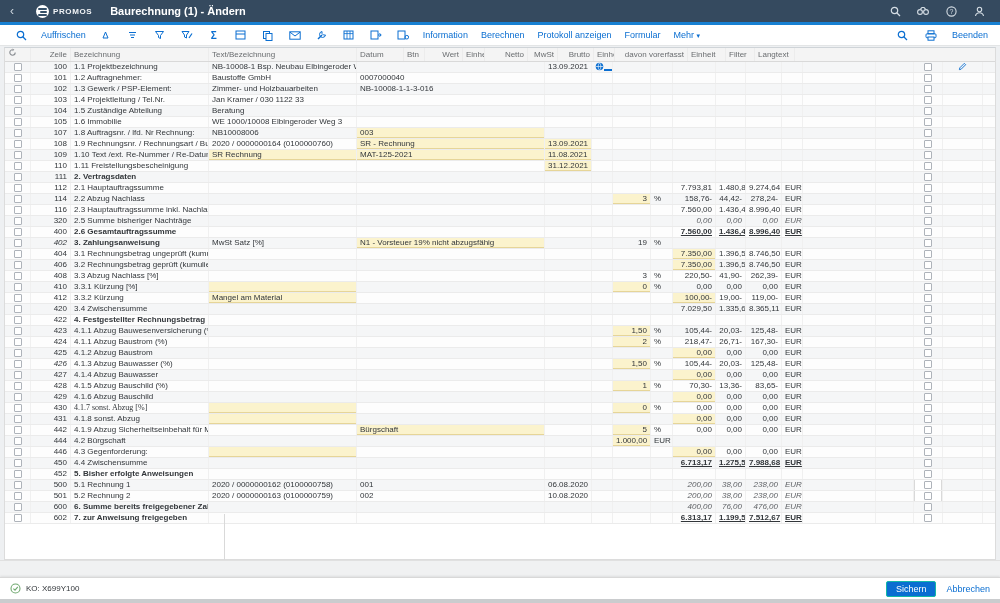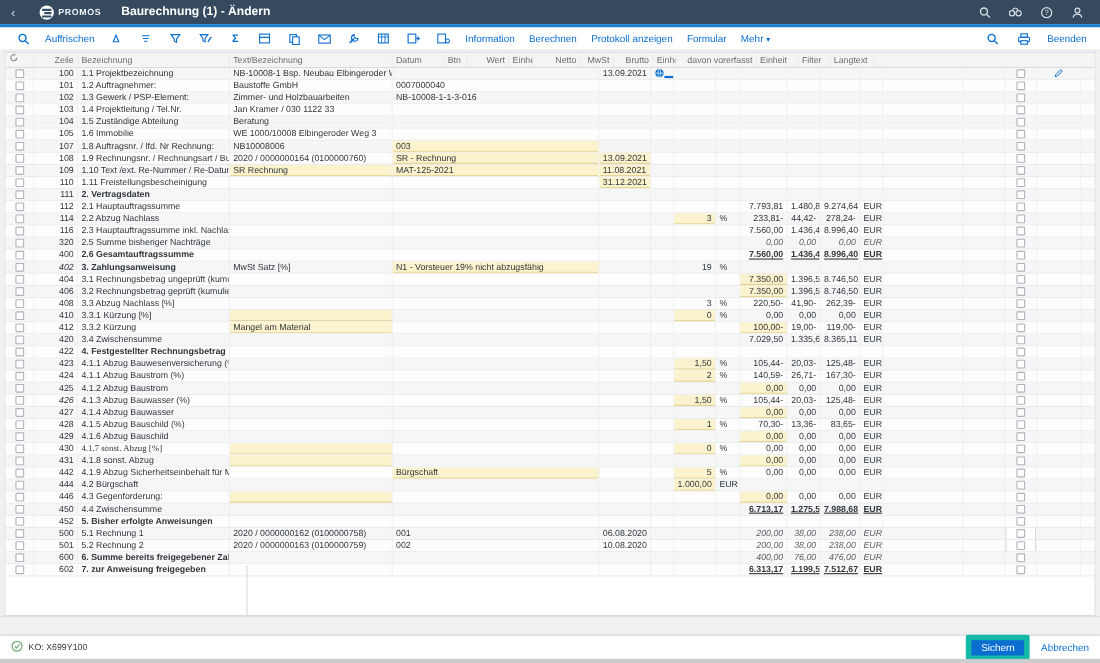--- a/index.html
+++ b/index.html
@@ -57,21 +57,21 @@
            border-top:1px solid #e0e0e0; }
 
   
   #footer { position:absolute; top:577px; left:0; width:1000px; height:22px; background:#ffffff;
             border-top:1px solid #d8d8d8; box-shadow:0 -1px 2px rgba(0,0,0,.08);
             display:flex; align-items:center; }
   #footer-left { display:flex; align-items:center; gap:5px; padding-left:10px; }
   #status-text { font-size:8px; color:#32363a; }
   #footer-right { margin-left:auto; display:flex; align-items:center; gap:10px; padding-right:10px; }
   #save-button { background:#0a6ed1; color:#fff; font-size:9px; padding:2px 9px; border-radius:2px;
-                 border:5px solid #14b8a6; cursor:pointer; }
+                 border:1px solid #14b8a6; cursor:pointer; }
   #cancel-button { color:#0a6ed1; font-size:9px; cursor:pointer; }
   #bottom-strip { position:absolute; top:599px; left:0; width:1000px; height:4px; background:#caccce; }
 </style>
 </head>
 <body>
 
 <div id="shell">
   <div id="back-chevron">‹</div>
   <div id="brand">
     <span id="brand-emblem">
@@ -485,21 +485,21 @@
       <div class="row alt">
         <div class="cell center" style="width: 26px;"><span class="cb"></span></div>
         <div class="cell right" style="width: 40px;">114</div>
         <div class="cell" style="width: 138px;">2.2 Abzug Nachlass</div>
         <div class="cell" style="width: 148px;"></div>
         <div class="cell" style="width: 188px;"></div>
         <div class="cell" style="width: 47px;"></div>
         <div class="cell" style="width: 21px;"></div>
         <div class="cell right yellow" style="width: 38px;">3</div>
         <div class="cell" style="width: 22px;">%</div>
-        <div class="cell right" style="width: 43px;">233,81-</div>
+        <div class="cell right" style="width: 43px;">158,76-</div>
         <div class="cell right" style="width: 30px;">44,42-</div>
         <div class="cell right" style="width: 36px;">278,24-</div>
         <div class="cell" style="width: 21px;">EUR</div>
         <div class="cell right" style="width: 73px;"></div>
         <div class="cell" style="width: 38px;"></div>
         <div class="cell center" style="width: 29px;"><span class="cb"></span></div>
         <div class="cell center" style="width: 40px;"></div>
         <div class="cell" style="flex: 1 1 0%; border-right: none;"></div>
       </div>
       <div class="row">
@@ -745,21 +745,21 @@
       <div class="row">
         <div class="cell center" style="width: 26px;"><span class="cb"></span></div>
         <div class="cell right" style="width: 40px;">424</div>
         <div class="cell" style="width: 138px;">4.1.1 Abzug Baustrom (%)</div>
         <div class="cell" style="width: 148px;"></div>
         <div class="cell" style="width: 188px;"></div>
         <div class="cell" style="width: 47px;"></div>
         <div class="cell" style="width: 21px;"></div>
         <div class="cell right yellow" style="width: 38px;">2</div>
         <div class="cell" style="width: 22px;">%</div>
-        <div class="cell right" style="width: 43px;">140,59-</div>
+        <div class="cell right" style="width: 43px;">218,47-</div>
         <div class="cell right" style="width: 30px;">26,71-</div>
         <div class="cell right" style="width: 36px;">167,30-</div>
         <div class="cell" style="width: 21px;">EUR</div>
         <div class="cell right" style="width: 73px;"></div>
         <div class="cell" style="width: 38px;"></div>
         <div class="cell center" style="width: 29px;"><span class="cb"></span></div>
         <div class="cell center" style="width: 40px;"></div>
         <div class="cell" style="flex: 1 1 0%; border-right: none;"></div>
       </div>
       <div class="row alt">

